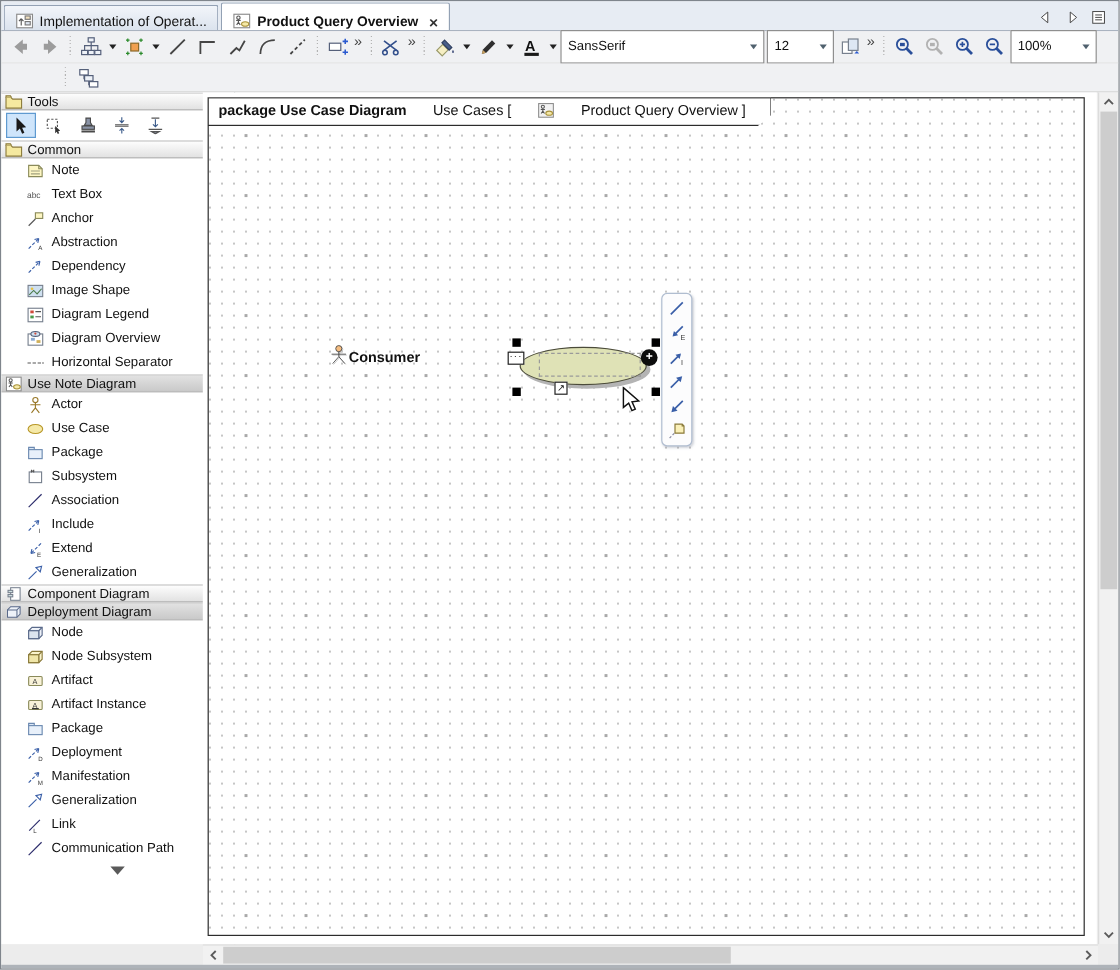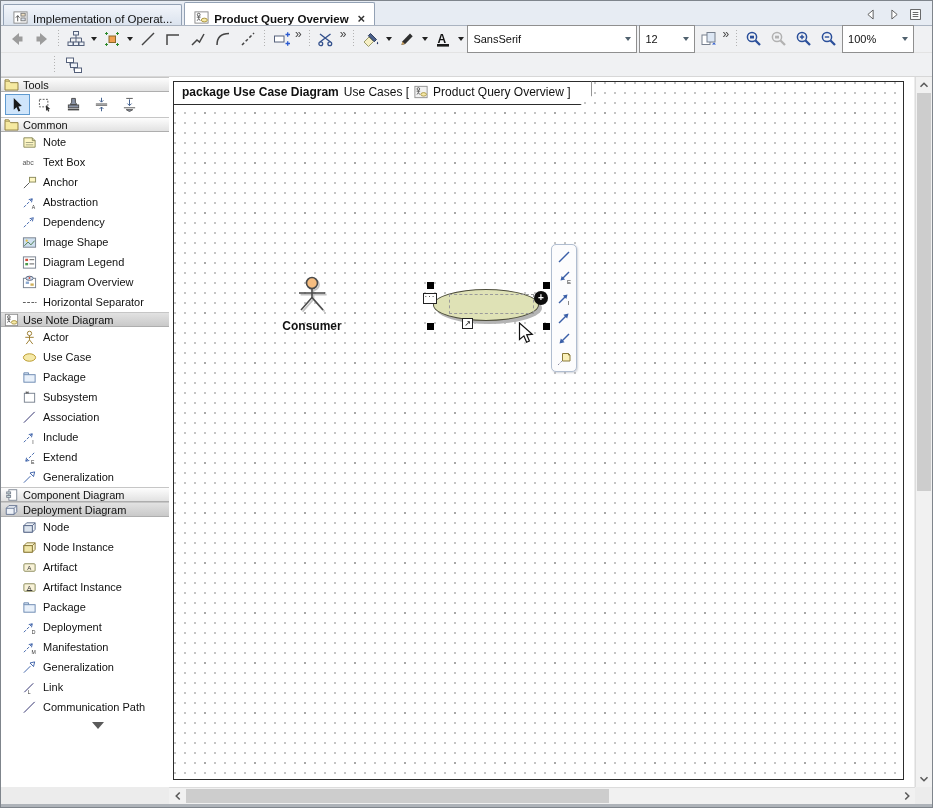--- a/index.html
+++ b/index.html
@@ -54,24 +54,24 @@
   .dd3{position:absolute;right:7px;top:8px;width:0;height:0;border-left:3.5px solid transparent;border-right:3.5px solid transparent;border-top:4px solid #1a1a1a;}
   .more-btn{height:16px;flex:none;display:flex;align-items:center;justify-content:center;}
   .more-btn::before{content:"";width:0;height:0;border-left:6px solid transparent;border-right:6px solid transparent;border-top:7px solid #5a5a5a;}
 
   
   .canvas{position:absolute;top:76px;left:168px;right:18px;bottom:20px;background:#fff;overflow:hidden;}
   .frame{position:absolute;left:4px;top:4px;width:731px;height:699px;border:1px solid #2c2c2c;
     background-image:radial-gradient(circle,#a9a9a9 1.2px,transparent 1.5px),radial-gradient(circle,#c6c6c6 0.9px,transparent 1.2px);
     background-size:50px 50px,10px 10px;background-position:6px 6px,6px 6px;}
   .frame-label{position:absolute;top:-1px;left:-1px;background:#fff;border:1px solid #2c2c2c;
-    padding:3px 20px 5px 8px;font-size:12px;display:flex;align-items:center;gap:5px;white-space:nowrap;
+    padding:3px 20px 5px 8px;font-size:12px;display:flex;align-items:center;gap:22px;white-space:nowrap;
     clip-path:polygon(0 0,100% 0,100% calc(100% - 9px),calc(100% - 11px) 100%,0 100%);}
   .frame-label b{font-weight:bold;}
-  .actor{position:absolute;left:100px;top:194px;width:76px;display:flex;flex-direction:column;align-items:center;}
+  .actor{position:absolute;left:100px;top:194px;width:76px;display:flex;flex-direction:row;align-items:center;}
   .actor .alabel{font-size:12px;font-weight:bold;margin-top:1px;}
   .uc-shadow{position:absolute;left:262px;top:210px;width:106px;height:32px;border-radius:50%;background:#b4b4b4;}
   .uc-ellipse{position:absolute;left:259px;top:207px;width:106px;height:32px;border-radius:50%;
     background:#dfe2b6;border:1.5px solid #4b4b3a;}
   .uc-dashed{position:absolute;left:275px;top:212px;width:85px;height:20px;border:1px dashed #9a9a9a;}
   .handle{position:absolute;width:7px;height:7px;background:#000;}
   .h-tl{left:253px;top:200px;} .h-tr{left:369px;top:200px;} .h-bl{left:253px;top:241px;} .h-br{left:369px;top:241px;}
   .dots-box{position:absolute;left:249px;top:211px;width:14px;height:11px;background:#fff;border:1px solid #222;
     display:flex;align-items:center;justify-content:center;font-size:8px;letter-spacing:1px;line-height:1;}
   .dots-box::before{content:"···";margin-top:-3px;}
@@ -582,21 +582,21 @@
       <span class="dd3"></span>
     </div>
     <div class="item">
       <span class="i">
           <svg viewBox="0 0 16 16" width="15" height="15">
             <path d="M2 6l3-3h9v7l-3 3H2z" fill="#faf4cc" stroke="#8a7a3a"></path>
             <path d="M2 6h9v7M11 6l3-3" fill="none" stroke="#8a7a3a"></path>
             <rect x="2" y="6" width="9" height="7" fill="#f0e6a8" stroke="#8a7a3a"></rect>
           </svg>
         </span>
-      <span class="lbl">Node Instance</span>
+      <span class="lbl">Node Subsystem</span>
       <span class="dd3"></span>
     </div>
     <div class="item">
       <span class="i">
           <svg viewBox="0 0 16 16" width="15" height="15">
             <rect x="2" y="4" width="12" height="8" rx="1" fill="#f8f2d8" stroke="#8a8a5a"></rect>
             <text x="5.5" y="10.8" font-size="6.5" fill="#333" font-family="Liberation Sans,sans-serif">A</text>
           </svg>
         </span>
       <span class="lbl">Artifact</span>

